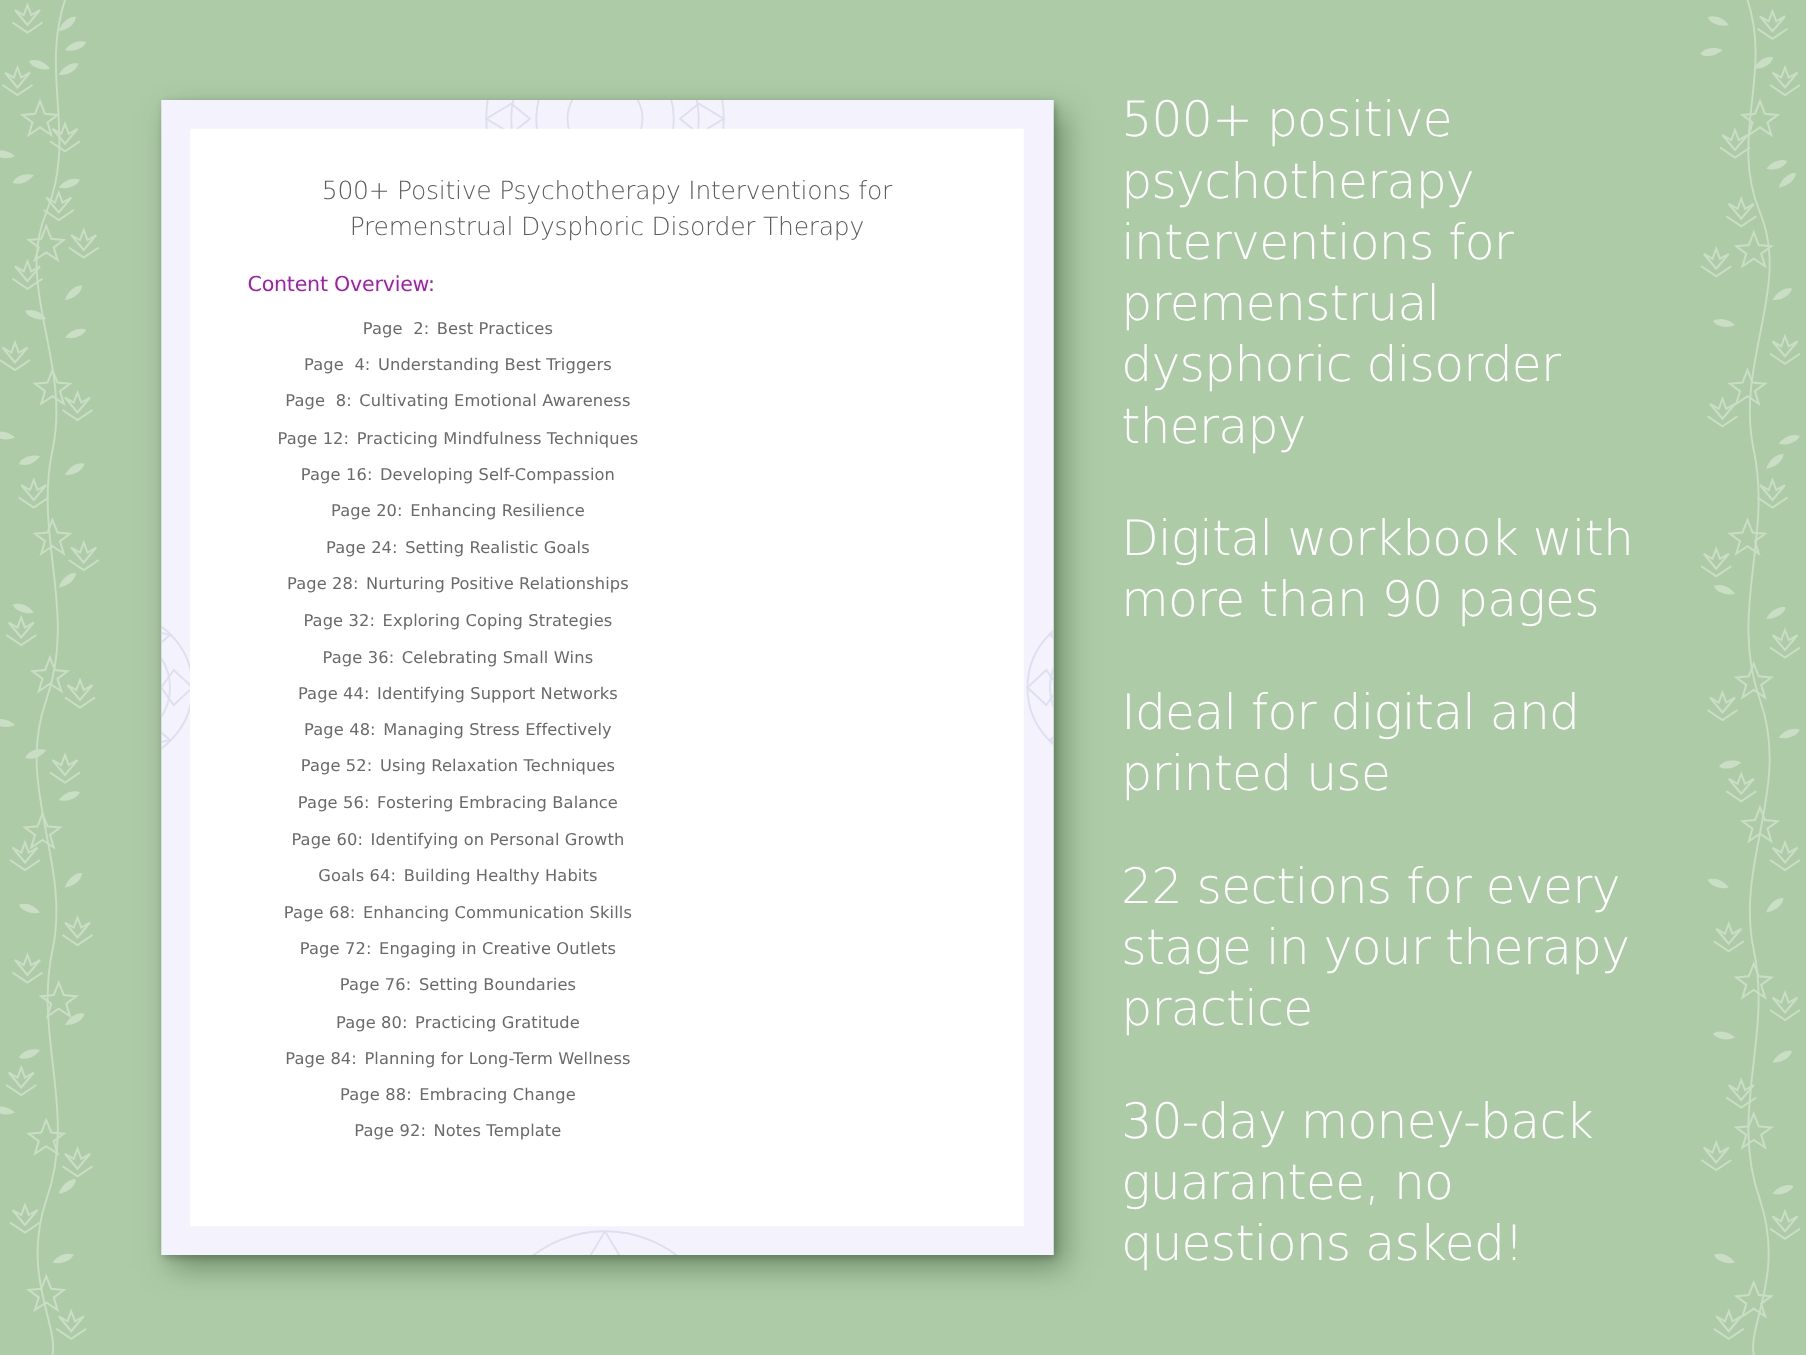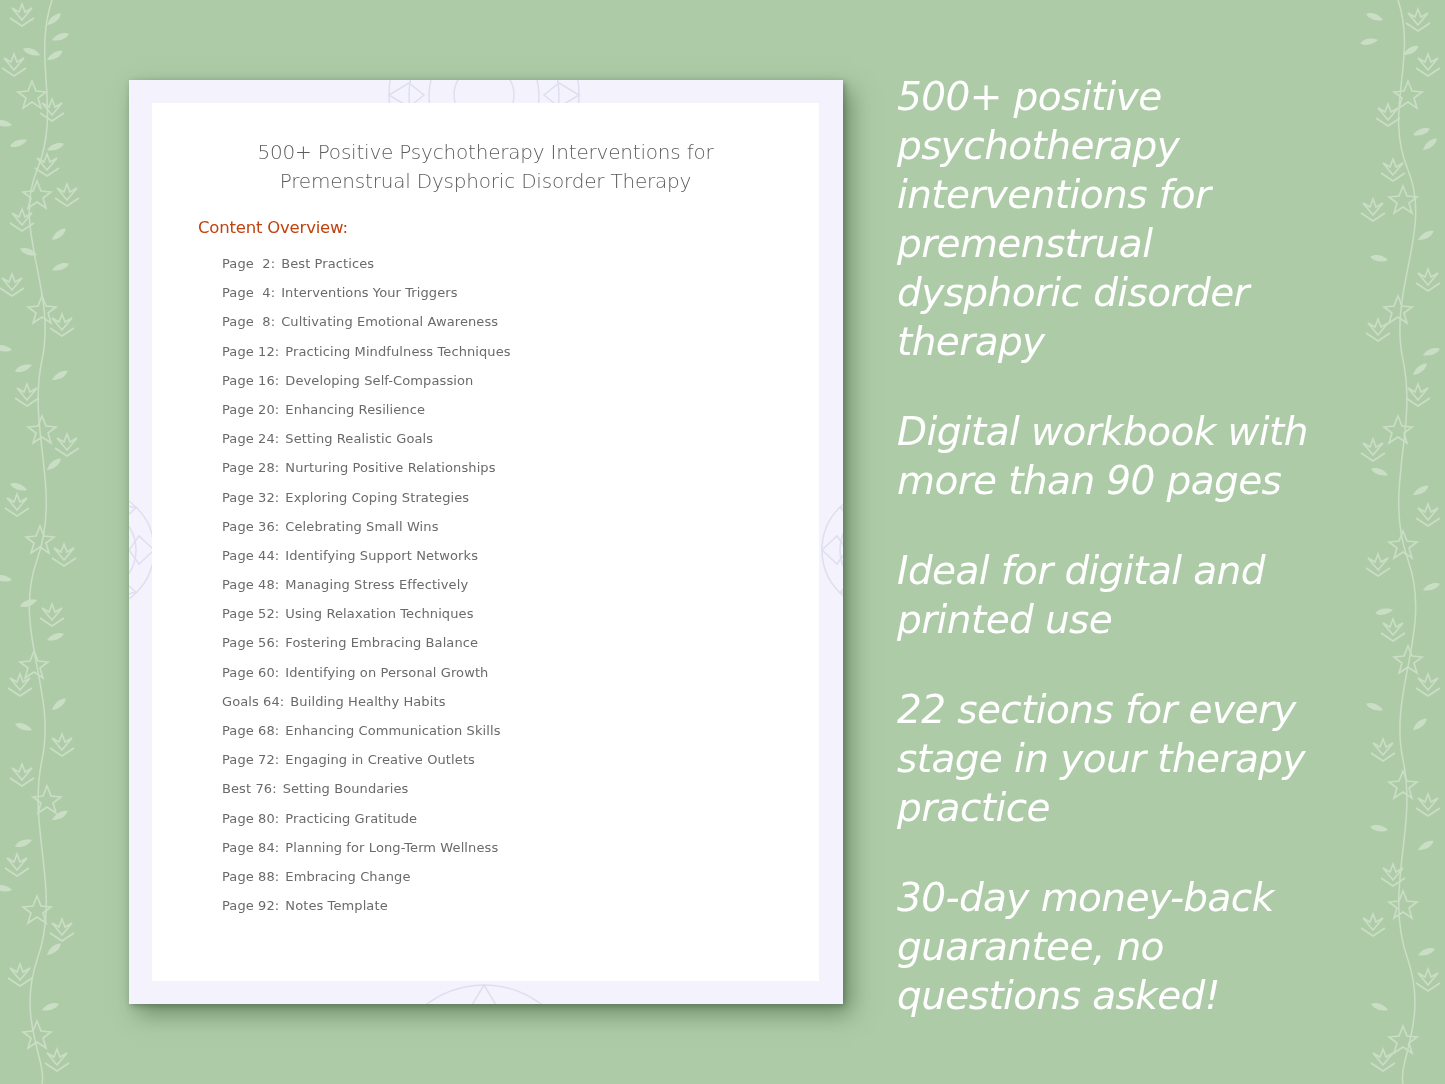--- a/index.html
+++ b/index.html
@@ -58,48 +58,48 @@
       font-family: "DejaVu Sans", sans-serif;
       font-weight: 300;
       font-size: 20px;
       line-height: 29px;
       letter-spacing: -0.2px;
     }
     .overview-label {
       position: absolute;
       left: 46px;
       top: 115px;
-      color: #c2410c;
+      color: #a21caf;
       font-size: 16.5px;
       letter-spacing: -0.2px;
     }
     .toc {
       position: absolute;
       left: 70px;
       top: 151px;
       list-style: none;
+      text-align: center;
     }
     .toc li {
       height: 29.2px;
       line-height: 20px;
       font-size: 13px;
       color: #6a6a6a;
       white-space: pre;
       letter-spacing: 0.1px;
     }
     .toc .pg { }
     .toc .sep { display: inline-block; width: 6px; }
 
     .features {
       position: absolute;
       left: 897px;
       top: 72px;
       width: 520px;
       color: #ffffff;
-      font-style: italic;
     }
     .feature {
       font-family: "DejaVu Sans", "Liberation Sans", sans-serif;
       font-weight: 300;
       font-size: 39px;
       line-height: 49px;
       letter-spacing: -0.6px;
       margin-bottom: 41px;
       white-space: pre-line;
     }
@@ -271,38 +271,38 @@
   </svg>
 
   <div class="page-inner">
     <div class="doc-title">
       <div>500+ Positive Psychotherapy Interventions for</div>
       <div>Premenstrual Dysphoric Disorder Therapy</div>
     </div>
     <div class="overview-label">Content Overview:</div>
     <ul class="toc">
       <li><span class="pg">Page  2:</span><span class="sep"></span><span>Best Practices</span></li>
-      <li><span class="pg">Page  4:</span><span class="sep"></span><span>Interventions Your Triggers</span></li>
+      <li><span class="pg">Page  4:</span><span class="sep"></span><span>Understanding Best Triggers</span></li>
       <li><span class="pg">Page  8:</span><span class="sep"></span><span>Cultivating Emotional Awareness</span></li>
       <li><span class="pg">Page 12:</span><span class="sep"></span><span>Practicing Mindfulness Techniques</span></li>
       <li><span class="pg">Page 16:</span><span class="sep"></span><span>Developing Self-Compassion</span></li>
       <li><span class="pg">Page 20:</span><span class="sep"></span><span>Enhancing Resilience</span></li>
       <li><span class="pg">Page 24:</span><span class="sep"></span><span>Setting Realistic Goals</span></li>
       <li><span class="pg">Page 28:</span><span class="sep"></span><span>Nurturing Positive Relationships</span></li>
       <li><span class="pg">Page 32:</span><span class="sep"></span><span>Exploring Coping Strategies</span></li>
       <li><span class="pg">Page 36:</span><span class="sep"></span><span>Celebrating Small Wins</span></li>
       <li><span class="pg">Page 44:</span><span class="sep"></span><span>Identifying Support Networks</span></li>
       <li><span class="pg">Page 48:</span><span class="sep"></span><span>Managing Stress Effectively</span></li>
       <li><span class="pg">Page 52:</span><span class="sep"></span><span>Using Relaxation Techniques</span></li>
       <li><span class="pg">Page 56:</span><span class="sep"></span><span>Fostering Embracing Balance</span></li>
       <li><span class="pg">Page 60:</span><span class="sep"></span><span>Identifying on Personal Growth</span></li>
       <li><span class="pg">Goals 64:</span><span class="sep"></span><span>Building Healthy Habits</span></li>
       <li><span class="pg">Page 68:</span><span class="sep"></span><span>Enhancing Communication Skills</span></li>
       <li><span class="pg">Page 72:</span><span class="sep"></span><span>Engaging in Creative Outlets</span></li>
-      <li><span class="pg">Best 76:</span><span class="sep"></span><span>Setting Boundaries</span></li>
+      <li><span class="pg">Page 76:</span><span class="sep"></span><span>Setting Boundaries</span></li>
       <li><span class="pg">Page 80:</span><span class="sep"></span><span>Practicing Gratitude</span></li>
       <li><span class="pg">Page 84:</span><span class="sep"></span><span>Planning for Long-Term Wellness</span></li>
       <li><span class="pg">Page 88:</span><span class="sep"></span><span>Embracing Change</span></li>
       <li><span class="pg">Page 92:</span><span class="sep"></span><span>Notes Template</span></li>
     </ul>
   </div>
 </div>
 
 <div class="features">
   <div class="feature">500+ positive

